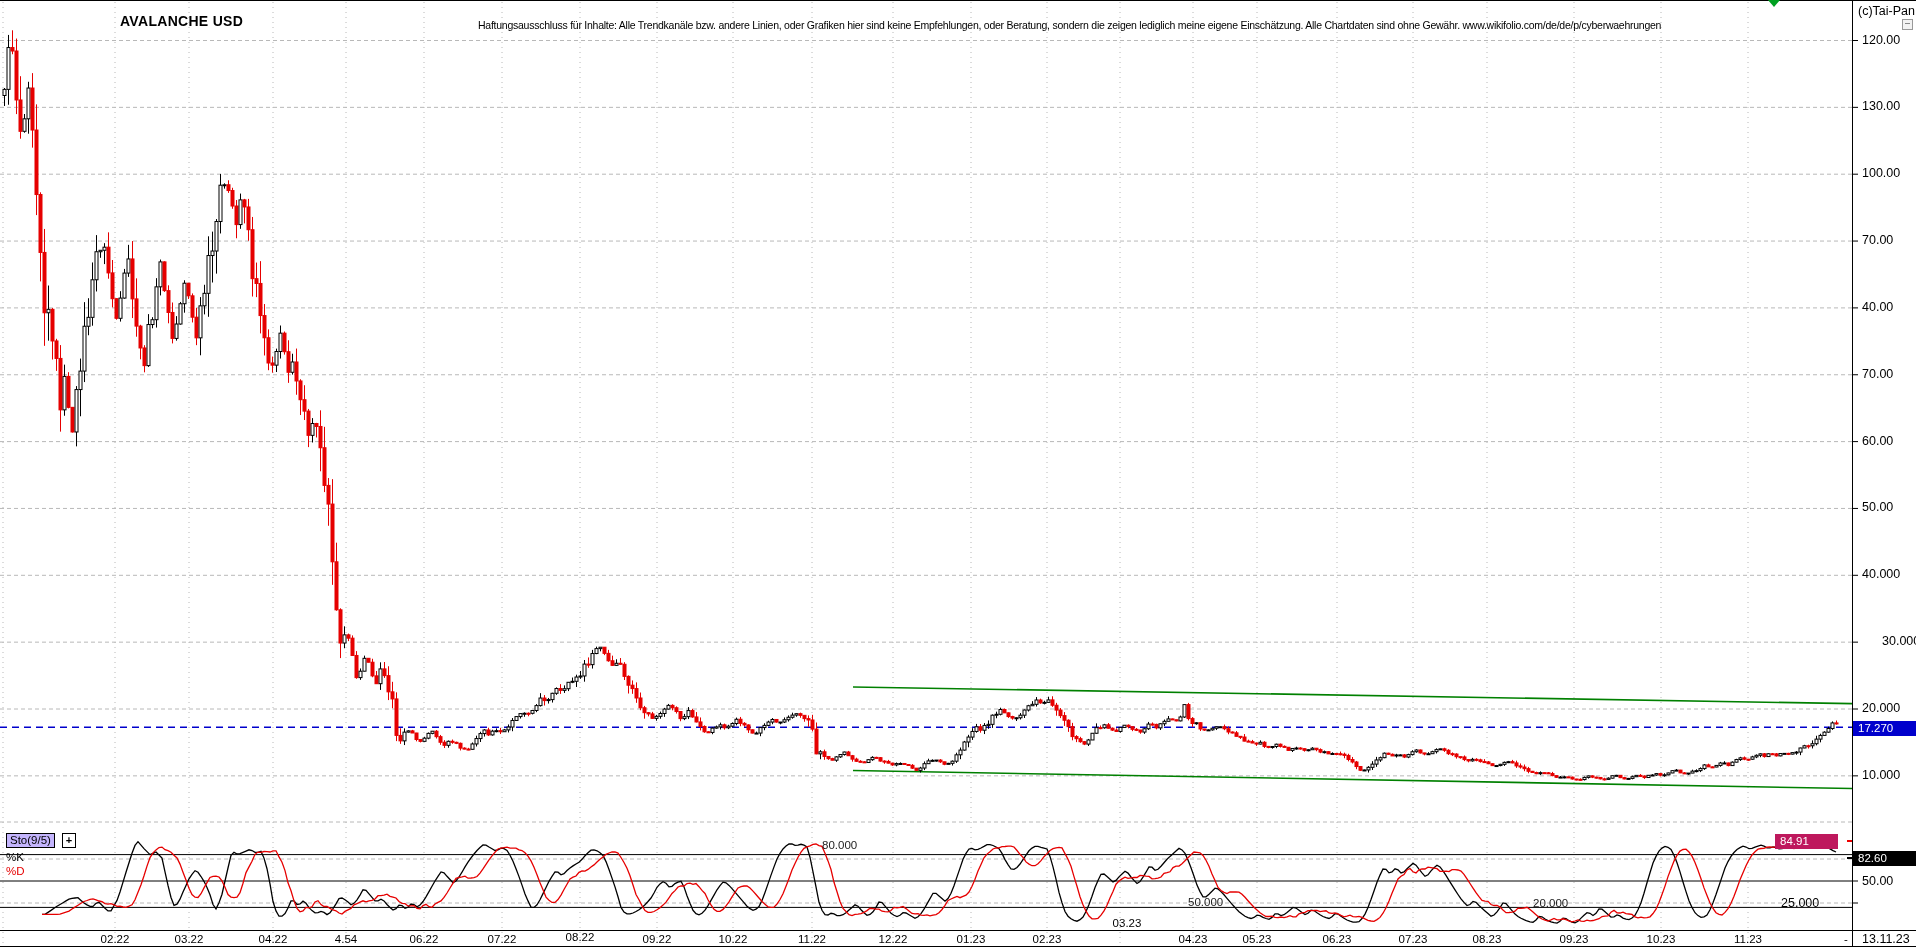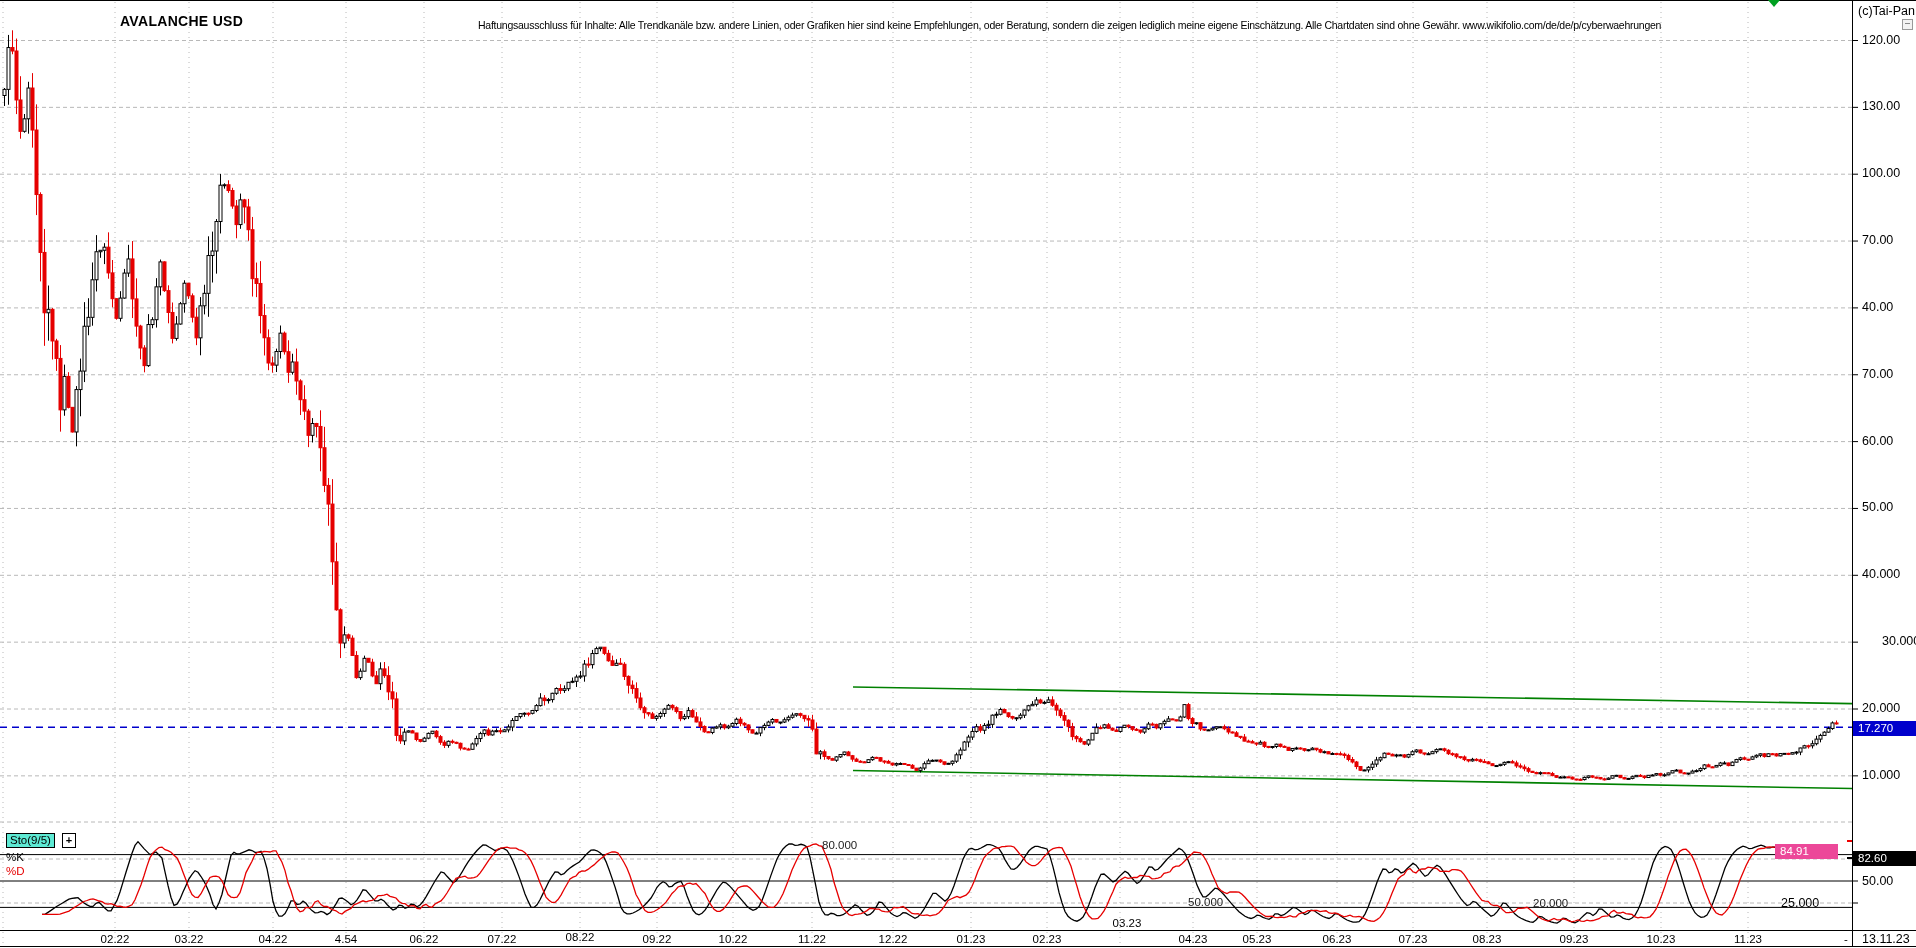--- a/index.html
+++ b/index.html
@@ -7,21 +7,21 @@
        font-family:"Liberation Sans", sans-serif;}
   #chart-svg{position:absolute;left:0;top:0;}
   .abs{position:absolute;white-space:nowrap;}
   .title{font-size:14px;font-weight:bold;color:#000;letter-spacing:0.3px;}
   .disclaimer{font-size:10.5px;color:#000;letter-spacing:-0.25px;}
   .brand{font-size:12.5px;color:#000;}
   .ylab{font-size:12.5px;color:#000;}
   .xlab{font-size:11.5px;color:#000;transform:translateX(-50%);}
   .levlab{font-size:11.5px;color:#222;}
   .badge{font-size:11.5px;color:#fff;padding:1px 0 0 5px;height:14px;width:58px;}
-  .stobox{font-size:11.5px;color:#000;border:1px solid #000;background:#5eead4;padding:0 3px 1px 3px;}
+  .stobox{font-size:11.5px;color:#000;border:1px solid #000;background:#c4b5fd;padding:0 3px 1px 3px;}
   .plusbox{width:12px;height:13px;border:1px solid #000;font-size:11px;line-height:12px;
            text-align:center;font-weight:bold;background:#fff;}
   .klab{font-size:11.5px;color:#000;}
   .dlab{font-size:11.5px;color:#e60000;}
   .collapse-box{width:9px;height:9px;border:1px solid #999;background:#f2f2f2;}
   .collapse-box div{width:5px;height:1px;background:#888;margin:3px auto 0 auto;}
   .tri{width:0;height:0;border-left:6px solid transparent;border-right:6px solid transparent;
        border-top:7px solid #00a020;}
 </style>
 </head>
@@ -1041,21 +1041,21 @@
 
   <div class="abs tri" style="left:1768px;top:0px;"></div>
 
   <div class="abs badge" style="left:1853px;top:721px;background:#0000cc;">17.270</div>
 
   <div class="abs stobox" style="left:6px;top:833px;">Sto(9/5)</div>
   <div class="abs plusbox" style="left:62px;top:833px;">+</div>
   <div class="abs klab" style="left:6px;top:851px;">%K</div>
   <div class="abs dlab" style="left:6px;top:865px;">%D</div>
 
-  <div class="abs badge" style="left:1775px;top:834px;background:#ec4899;margin-top:10px;">84.91</div>
+  <div class="abs badge" style="left:1775px;top:834px;background:#be185d;">84.91</div>
   <div class="abs badge" style="left:1853px;top:851px;background:#000000;">82.60</div>
   <div class="abs ylab" style="left:1862px;top:874px;">50.00</div>
   <div class="abs ylab" style="left:1781px;top:896px;">25.000</div>
 
   <div class="abs xlab" style="left:1844px;top:933px;transform:none;">-</div>
   <div class="abs ylab" style="left:1862px;top:932px;">13.11.23</div>
 
   <div id="ylabels">
       <div class="abs ylab" style="left:1862px;top:33px;">120.00</div>
       <div class="abs ylab" style="left:1862px;top:99px;">130.00</div>

